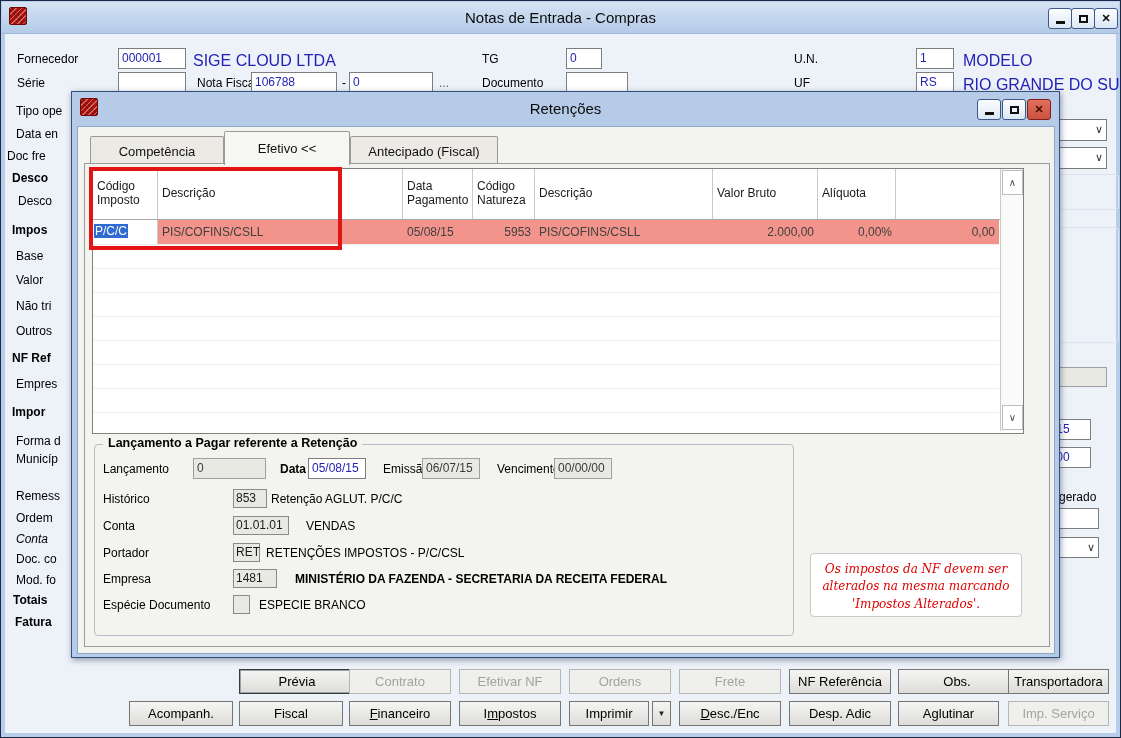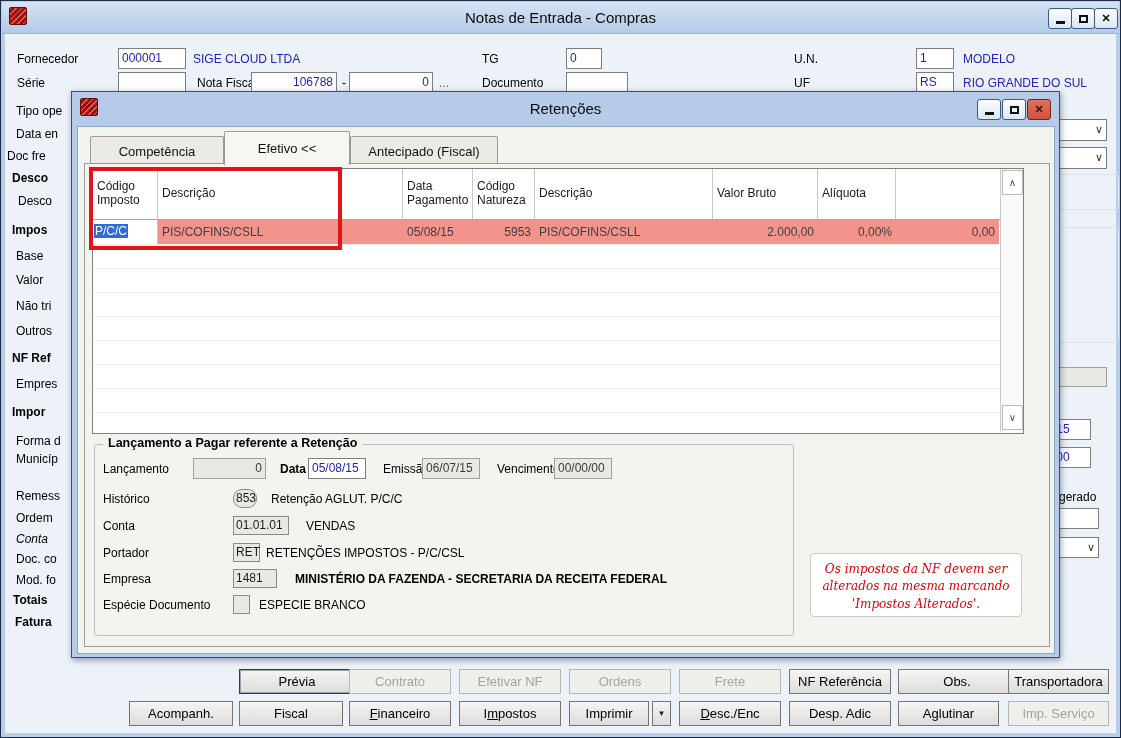--- a/index.html
+++ b/index.html
@@ -20,25 +20,25 @@
     background:linear-gradient(#fdfeff,#dbe7f5);display:flex;align-items:center;justify-content:center;}
   .winbtn .gx{font-size:11px;font-weight:bold;color:#111;line-height:1;}
   .g-min{width:9px;height:3px;background:#111;margin-top:8px;}
   .g-max{width:9px;height:8px;border:2px solid #111;box-sizing:border-box;}
   .winbtn.red{background:linear-gradient(#e0705c,#cc5241);border-color:#7e2014;}
   .winbtn.red .gx{color:#4d0b05;}
   
   .lbl{position:absolute;font-size:12px;color:#000;white-space:nowrap;}
   .lbl.b{font-weight:bold;}
   .lbl.i{font-style:italic;}
-  .val{position:absolute;font-size:12px;color:#2222b8;white-space:nowrap;}
+  .val{position:absolute;font-size:16px;color:#2222b8;white-space:nowrap;}
   .fld{position:absolute;height:21px;background:#fff;border:1px solid #7e7e7e;
     font-size:12px;color:#2222b8;padding:2px 3px;box-sizing:border-box;white-space:nowrap;overflow:hidden;}
   .fld.dis{background:#e9e9e4;border-color:#9f9f9f;color:#3a3a3a;}
-  .fld.r{text-align:right;}
+  .fld.r{text-align:left;}
   .gray{color:#666;}
   .combo{position:absolute;height:22px;background:#fff;border:1px solid #7a7a7a;box-sizing:border-box;}
   .combo .chev{position:absolute;right:3px;top:3px;font-size:11px;color:#333;}
   .ghost{position:absolute;border:1px solid #dde3ee;border-radius:4px;background:transparent;}
   
   .dialog{position:absolute;left:70px;top:90px;width:987px;height:565px;z-index:10;
     background:#b6cbe8;border:1px solid #33507c;box-shadow:1px 2px 6px rgba(20,40,70,.45);}
   .dlg-title{position:absolute;left:0;right:0;top:8px;text-align:center;font-size:15px;color:#0b0b0b;}
   .dlg-client{position:absolute;left:5px;top:34px;width:976px;height:526px;
     background:#f3f3ef;border:1px solid #8ea7c8;}
@@ -258,21 +258,21 @@
       <span class="lbl" style="left:8px;top:17px;">Lançamento</span>
       <div class="fld dis r" style="left:98px;top:13px;width:73px;">0</div>
       <span class="lbl b" style="left:185px;top:17px;">Data</span>
       <div class="fld" style="left:213px;top:13px;width:58px;">05/08/15</div>
       <span class="lbl" style="left:288px;top:17px;">Emissão</span>
       <div class="fld dis" style="left:327px;top:13px;width:58px;">06/07/15</div>
       <span class="lbl" style="left:402px;top:17px;">Vencimento</span>
       <div class="fld dis" style="left:459px;top:13px;width:58px;">00/00/00</div>
 
       <span class="lbl" style="left:8px;top:47px;">Histórico</span>
-      <div class="code" style="left:138px;top:44px;width:24px;border-radius:9px;">853</div>
+      <div class="code" style="left:138px;top:44px;width:34px;">853</div>
       <span class="lbl" style="left:176px;top:47px;">Retenção AGLUT. P/C/C</span>
 
       <span class="lbl" style="left:8px;top:74px;">Conta</span>
       <div class="code" style="left:138px;top:71px;width:56px;">01.01.01</div>
       <span class="lbl" style="left:211px;top:74px;">VENDAS</span>
 
       <span class="lbl" style="left:8px;top:101px;">Portador</span>
       <div class="code" style="left:138px;top:98px;width:27px;">RET</div>
       <span class="lbl" style="left:171px;top:101px;">RETENÇÕES IMPOSTOS - P/C/CSL</span>
 

